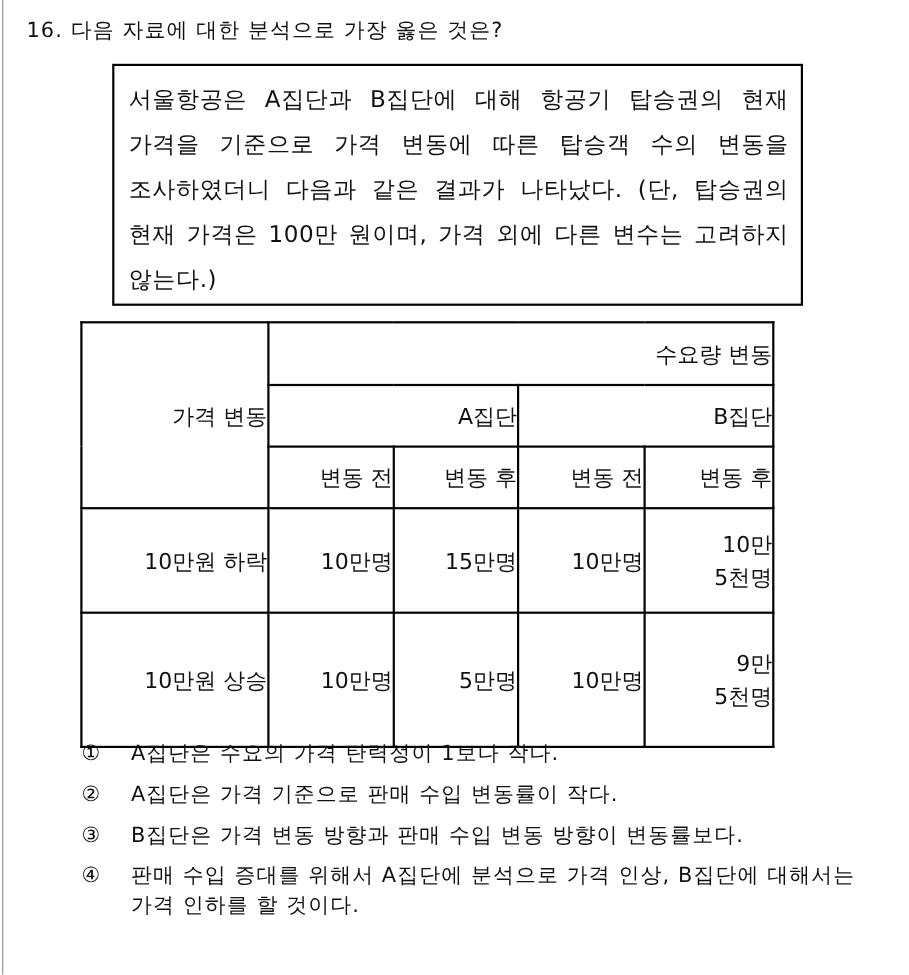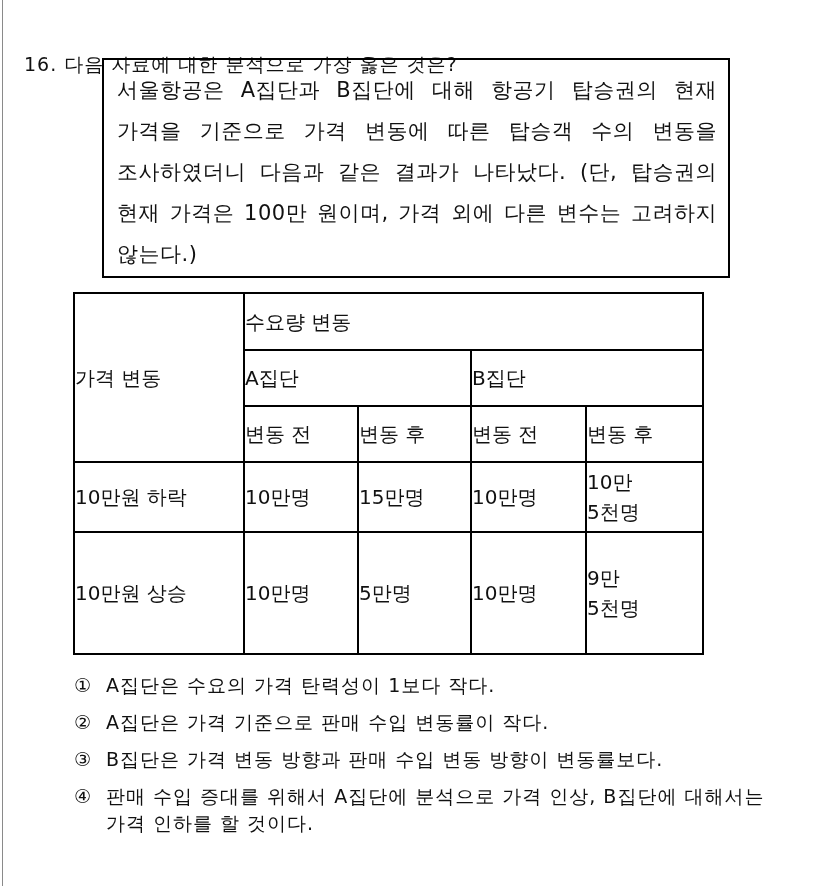--- a/index.html
+++ b/index.html
@@ -6,52 +6,51 @@
     body {
       width: 826px; height: 886px; position: relative; overflow: hidden;
       font-family: "DejaVu Sans", sans-serif; color: #111;
     }
     .left-rule {
       position: absolute; left: 2px; top: 0; width: 1px; height: 886px; background: #8a8a8a;
     }
     .question {
       position: absolute; left: 24px; top: 14px; font-size: 19px; letter-spacing: 1px; line-height: 28px;
       white-space: nowrap;
-      margin-top: 36px;
     }
     .passage-box {
       position: absolute; left: 73px; top: 58px; width: 624px; height: 216px;
       border: 2px solid #000; box-sizing: content-box; margin-left: 29px;
     }
     .passage-text {
       position: absolute; left: 13px; top: 10px; width: 600px;
       font-size: 21px; line-height: 41px; letter-spacing: 0.5px;
       text-align: justify; text-align-last: left; word-break: keep-all;
     }
     table.data {
       position: absolute; left: 73px; top: 292px;
       border-collapse: collapse; table-layout: fixed;
       width: 629px;
       font-size: 20px;
     }
     table.data td {
-      border: 2px solid #000; text-align: left; vertical-align: middle;
+      border: 2px solid #000; text-align: right; vertical-align: middle;
       padding: 0; line-height: 30px; word-break: keep-all;
     }
     .choices {
       position: absolute; left: 74px; top: 672px; width: 720px;
       font-size: 19px; letter-spacing: 1px;
     }
     .choice {
       display: flex; align-items: flex-start; line-height: 27px; margin-bottom: 10px;
     }
     .choice-num {
       flex: 0 0 auto; width: 32px; font-size: 19px;
     }
-    .choice-text { flex: 1 1 auto; word-break: keep-all; }
+    .choice-text { flex: 1 1 auto; word-break: keep-all; margin-left: 13px; }
   </style>
 </head>
 <body>
 
 <div class="left-rule"></div>
 
 <div class="question">
   <span>16.</span>
   <span>다음 자료에 대한 분석으로 가장 옳은 것은?</span>
 </div>
@@ -76,21 +75,21 @@
   <tr style="height:56px">
     <td colspan="2">A집단</td>
     <td colspan="2">B집단</td>
   </tr>
   <tr style="height:56px">
     <td>변동 전</td>
     <td>변동 후</td>
     <td>변동 전</td>
     <td>변동 후</td>
   </tr>
-  <tr style="height:70px">
+  <tr style="height:95px">
     <td>10만원 하락</td>
     <td>10만명</td>
     <td>15만명</td>
     <td>10만명</td>
     <td style="white-space:pre-line">10만
 5천명</td>
   </tr>
   <tr style="height:122px">
     <td>10만원 상승</td>
     <td>10만명</td>

